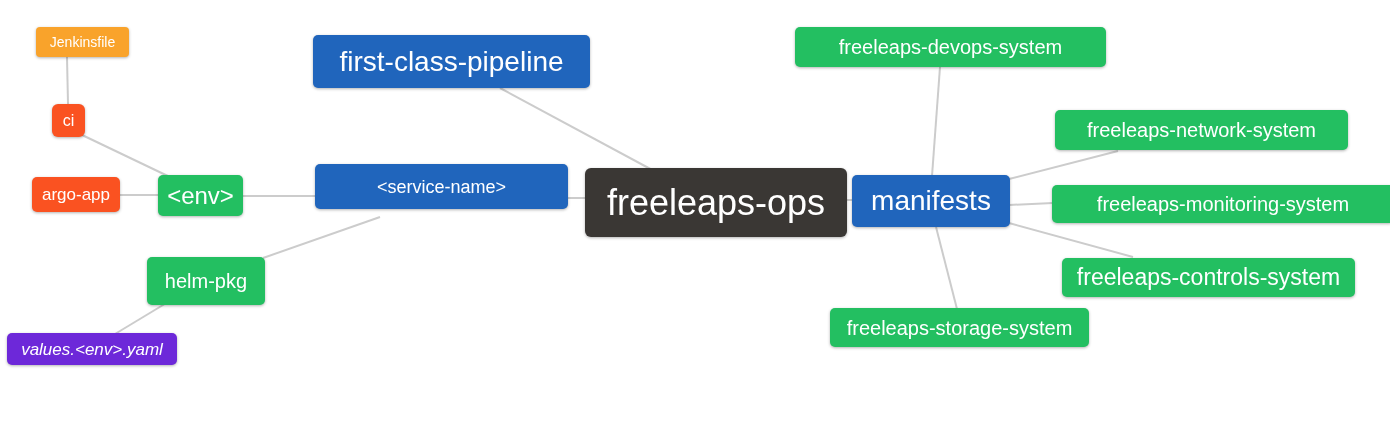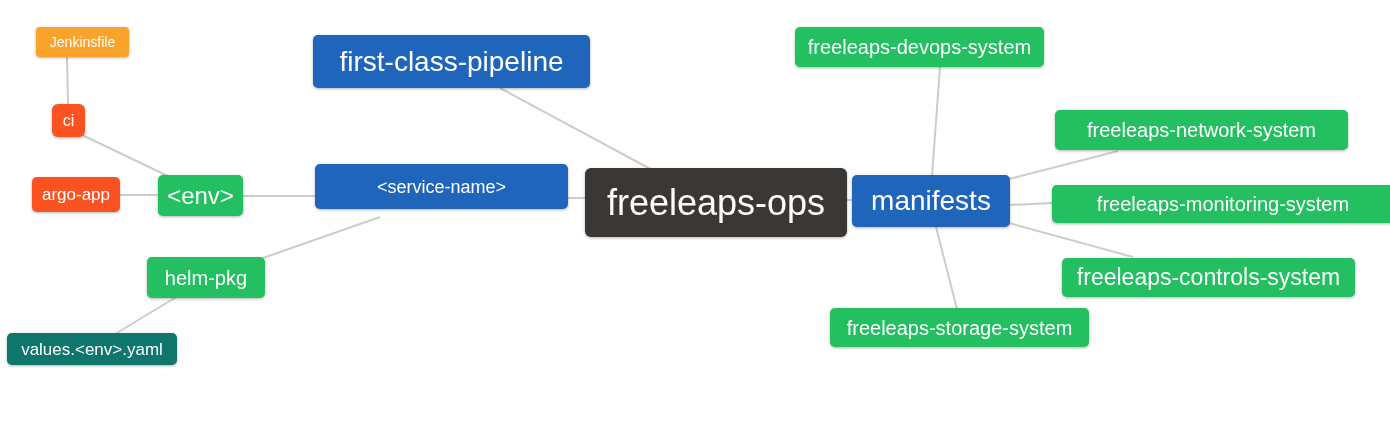--- a/index.html
+++ b/index.html
@@ -33,27 +33,27 @@
     white-space: nowrap;
     cursor: pointer;
     line-height: 1;
     user-select: none;
   }
   
   .n-jenkinsfile      { left: 20px;   top: 27px;  width: 93px;  height: 30px; font-size: 14px; border-radius: 4px; }
   .n-ci               { left: 52px;   top: 104px; width: 33px;  height: 33px; font-size: 16px; border-radius: 6px; }
   .n-argo-app         { left: 32px;   top: 177px; width: 88px;  height: 35px; font-size: 17px; }
   .n-env              { left: 158px;  top: 175px; width: 85px;  height: 41px; font-size: 24px; }
-  .n-helm-pkg         { left: 147px;  top: 257px; width: 118px; height: 41px; font-size: 20px; }
+  .n-helm-pkg         { left: 147px;  top: 257px; width: 118px; height: 48px; font-size: 20px; }
   .n-values-env-yaml  { left: 7px;    top: 333px; width: 170px; height: 32px; font-size: 17px; }
   .n-first-class-pipeline { left: 313px; top: 35px;  width: 277px; height: 53px; font-size: 28px; }
   .n-service-name     { left: 315px;  top: 164px; width: 253px; height: 45px; font-size: 18px; }
   .n-root             { left: 585px;  top: 168px; width: 262px; height: 69px; font-size: 36px; border-radius: 6px; }
   .n-manifests        { left: 852px;  top: 175px; width: 158px; height: 52px; font-size: 28px; }
-  .n-devops-system    { left: 795px;  top: 27px;  width: 249px; height: 40px; font-size: 20px; }
+  .n-devops-system    { left: 795px;  top: 27px;  width: 311px; height: 40px; font-size: 20px; }
   .n-network-system   { left: 1055px; top: 110px; width: 293px; height: 40px; font-size: 20px; }
   .n-monitoring-system{ left: 1052px; top: 185px; width: 342px; height: 38px; font-size: 20px; }
   .n-controls-system  { left: 1062px; top: 258px; width: 293px; height: 39px; font-size: 23px; }
   .n-storage-system   { left: 830px;  top: 308px; width: 259px; height: 39px; font-size: 20px; }
 </style>
 </head>
 <body>
 
 <div class="canvas">
 
@@ -79,21 +79,21 @@
   <div class="node n-jenkinsfile" style="background: rgb(249, 163, 43); margin-left: 16px;">Jenkinsfile</div>
 
   <div class="node n-ci" style="background: rgb(250, 82, 33);">ci</div>
 
   <div class="node n-argo-app" style="background: rgb(250, 82, 33);">argo-app</div>
 
   <div class="node n-env" style="background: rgb(35, 191, 97);">&lt;env&gt;</div>
 
   <div class="node n-helm-pkg" style="background: rgb(35, 191, 97);">helm-pkg</div>
 
-  <div class="node n-values-env-yaml" style="background: #0f766e;">values.&lt;env&gt;.yaml</div>
+  <div class="node n-values-env-yaml" style="background: #6d28d9; font-style: italic;">values.&lt;env&gt;.yaml</div>
 
   <div class="node n-first-class-pipeline" style="background: rgb(32, 101, 188);">first-class-pipeline</div>
 
   <div class="node n-service-name" style="background: rgb(32, 101, 188);">&lt;service-name&gt;</div>
 
   <div class="node n-root" style="background: rgb(58, 55, 52);">freeleaps-ops</div>
 
   <div class="node n-manifests" style="background: rgb(32, 101, 188);">manifests</div>
 
   <div class="node n-devops-system" style="background: rgb(35, 191, 97);">freeleaps-devops-system</div>

